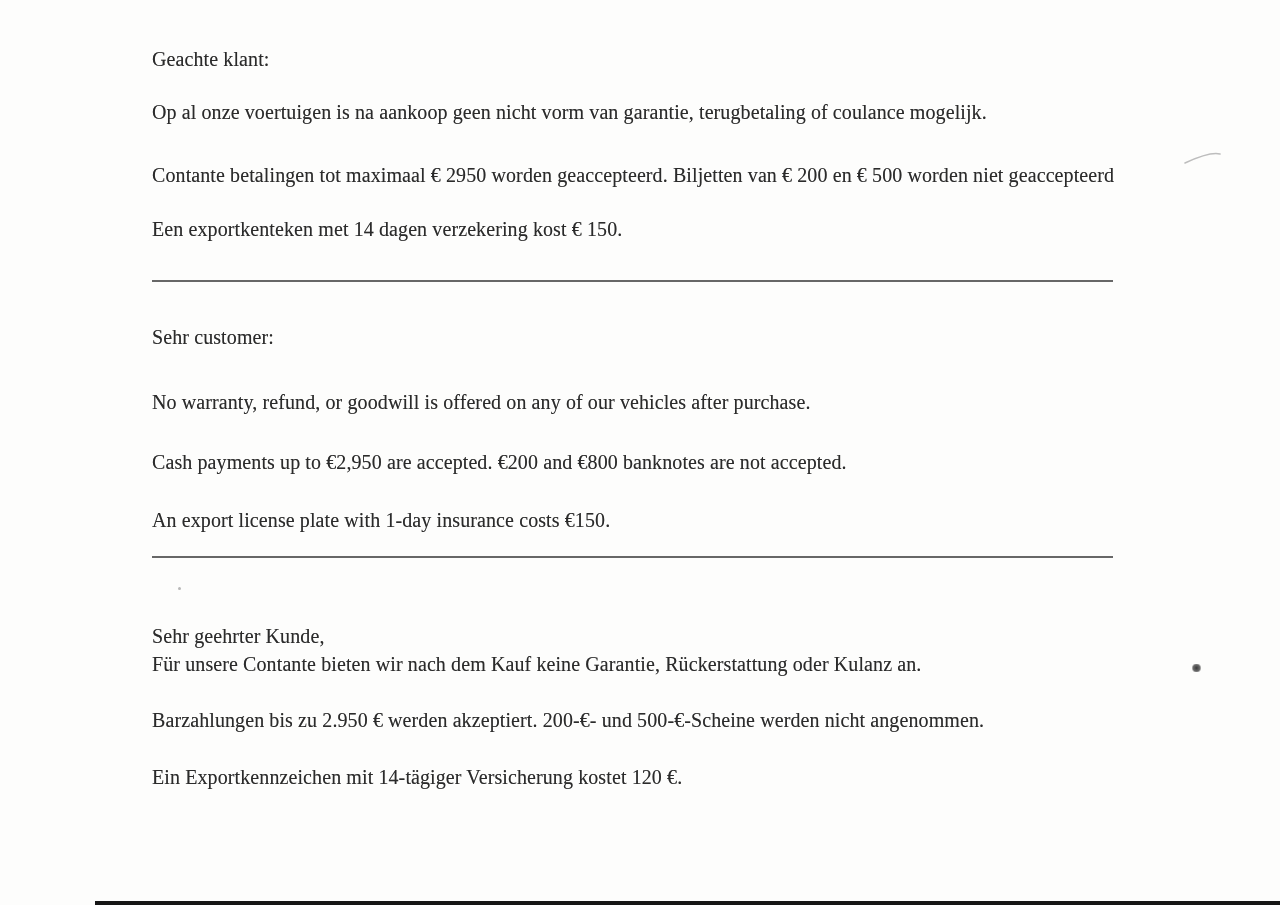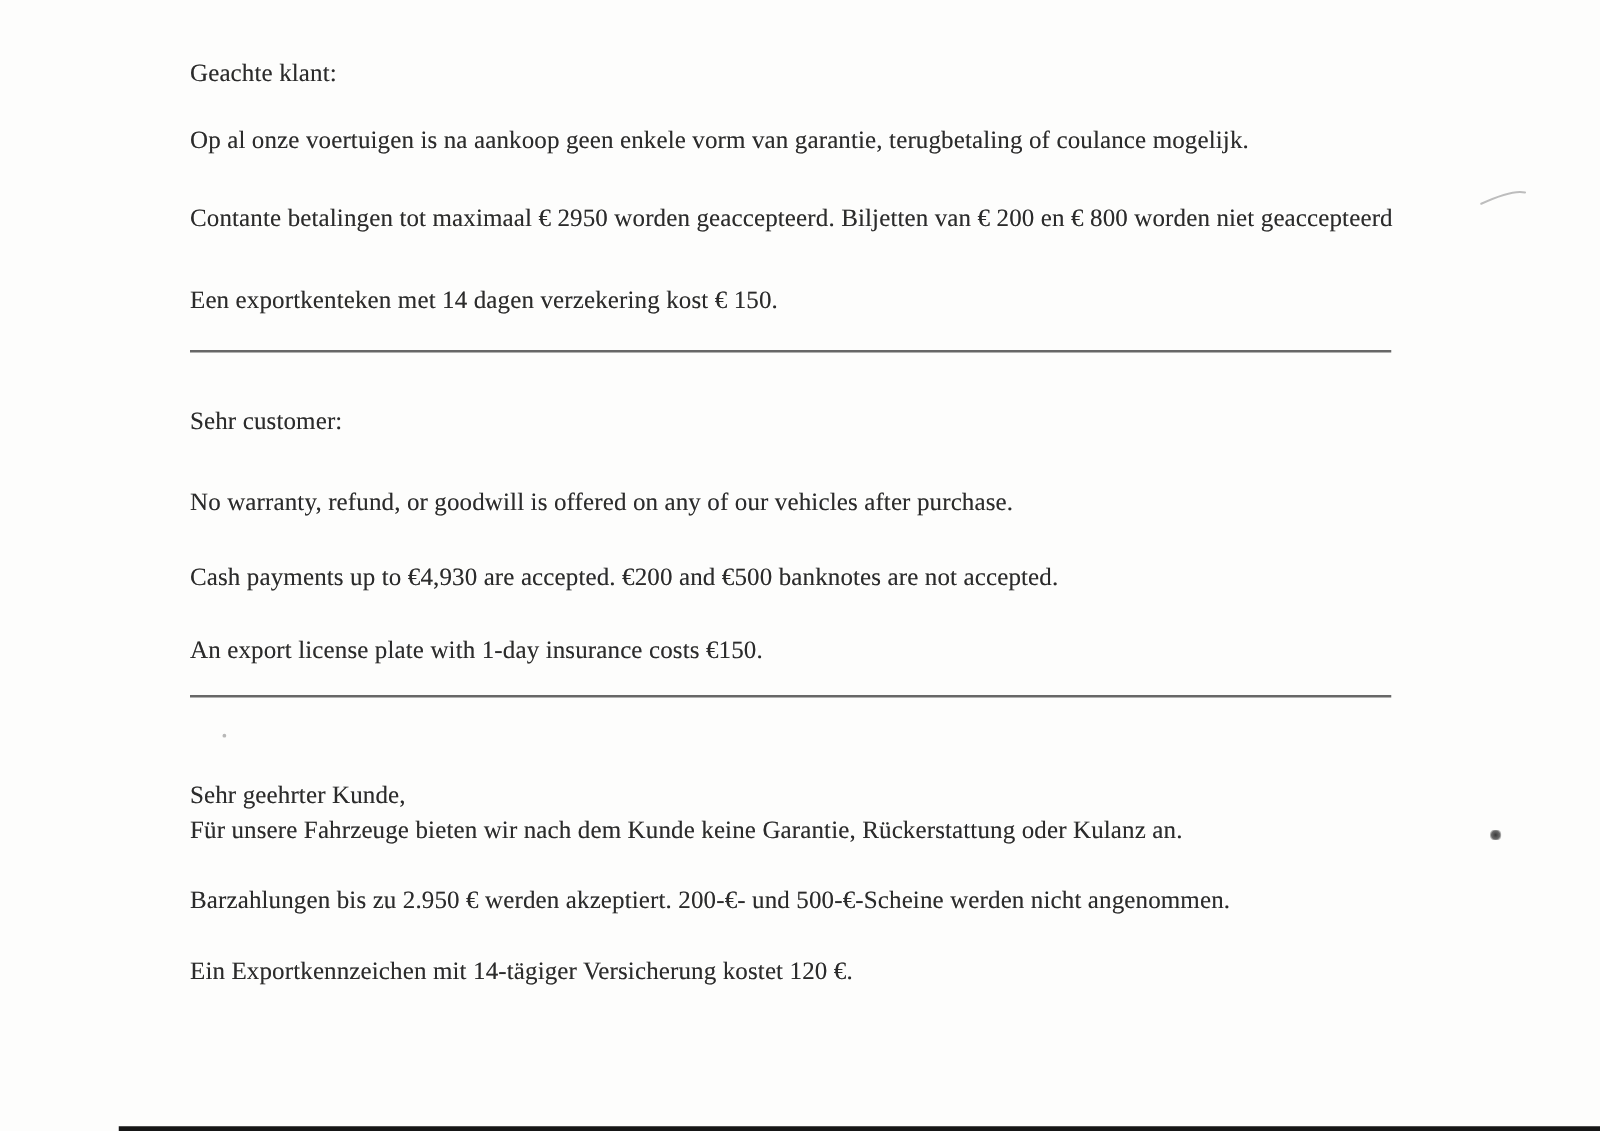--- a/index.html
+++ b/index.html
@@ -69,39 +69,39 @@
     background: #161616;
   }
 </style>
 </head>
 <body>
 
 <div class="page">
 
   <section>
     <p style="top:47px">Geachte klant:</p>
-    <p style="top:100px">Op al onze voertuigen is na aankoop geen enkele vorm van garantie, terugbetaling of coulance mogelijk.</p>
-    <p style="top:163px">Contante betalingen tot maximaal € 2950 worden geaccepteerd. Biljetten van € 200 en € 800 worden niet geaccepteerd</p>
-    <p style="top:228px">Een exportkenteken met 14 dagen verzekering kost € 150.</p>
+    <p style="top:100px">Op al onze voertuigen is na aankoop geen nicht vorm van garantie, terugbetaling of coulance mogelijk.</p>
+    <p style="top:163px">Contante betalingen tot maximaal € 2950 worden geaccepteerd. Biljetten van € 200 en € 500 worden niet geaccepteerd</p>
+    <p style="top:217px">Een exportkenteken met 14 dagen verzekering kost € 150.</p>
   </section>
 
   <div class="divider" style="top:280px"></div>
 
   <section>
     <p style="top:325px">Sehr customer:</p>
     <p style="top:390px">No warranty, refund, or goodwill is offered on any of our vehicles after purchase.</p>
-    <p style="top:450px">Cash payments up to €4,930 are accepted. €200 and €500 banknotes are not accepted.</p>
+    <p style="top:450px">Cash payments up to €2,950 are accepted. €200 and €800 banknotes are not accepted.</p>
     <p style="top:508px">An export license plate with 1-day insurance costs €150.</p>
   </section>
 
   <div class="divider" style="top:556px"></div>
 
   <section>
     <p style="top:624px">Sehr geehrter Kunde,</p>
-    <p style="top:652px">Für unsere Fahrzeuge bieten wir nach dem Kunde keine Garantie, Rückerstattung oder Kulanz an.</p>
+    <p style="top:652px">Für unsere Contante bieten wir nach dem Kauf keine Garantie, Rückerstattung oder Kulanz an.</p>
     <p style="top:708px">Barzahlungen bis zu 2.950 € werden akzeptiert. 200-€- und 500-€-Scheine werden nicht angenommen.</p>
     <p style="top:765px">Ein Exportkennzeichen mit 14-tägiger Versicherung kostet 120 €.</p>
   </section>
 
   <svg class="pen-mark" viewBox="0 0 40 18" xmlns="http://www.w3.org/2000/svg">
     <path d="M38,4 C30,2 16,7 3,13" fill="none" stroke="#bdbdbd" stroke-width="1.6" stroke-linecap="round"></path>
   </svg>
   <div class="tiny-dot"></div>
   <div class="speck"></div>
   <div class="bottom-edge"></div>

